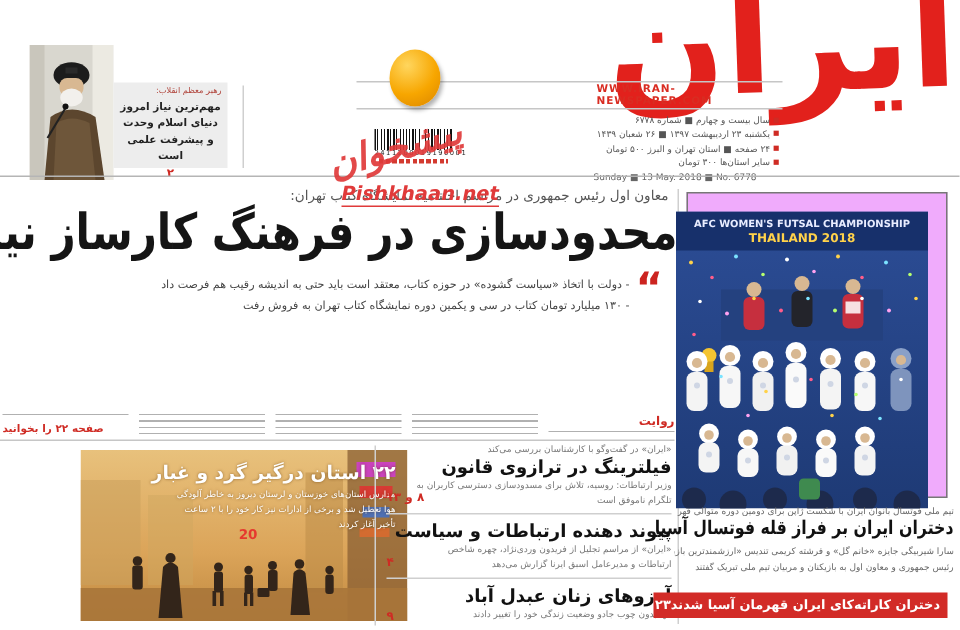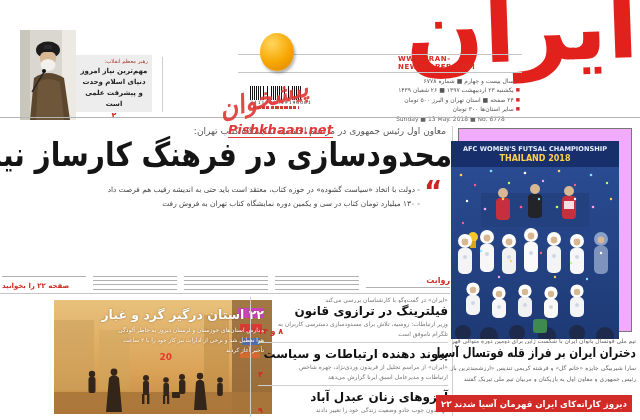--- a/index.html
+++ b/index.html
@@ -391,17 +391,17 @@
       </g>
     </svg>
   </div>
 
   <div class="f-kicker">تیم ملی فوتسال بانوان ایران با شکست ژاپن برای دومین دوره متوالی قهرمان آسیا شد</div>
   <div class="f-head">دختران ایران بر فراز قله فوتسال آسیا</div>
   <div class="f-sub" style="top:364px;">سارا شیربیگی جایزه «خانم گل» و فرشته کریمی تندیس «ارزشمندترین بازیکن» را به خود اختصاص دادند</div>
   <div class="f-sub" style="top:375px;">رئیس جمهوری و معاون اول به بازیکنان و مربیان تیم ملی تبریک گفتند</div>
 
   <div class="band">
-    <span class="btext">دیروز کاراته‌کای ایران قهرمان آسیا شدند</span>
+    <span class="btext">دختران کاراته‌کای ایران قهرمان آسیا شدند</span>
     <span class="bpage">۲۳</span>
   </div>
 
 </div>
 
 </body></html>

